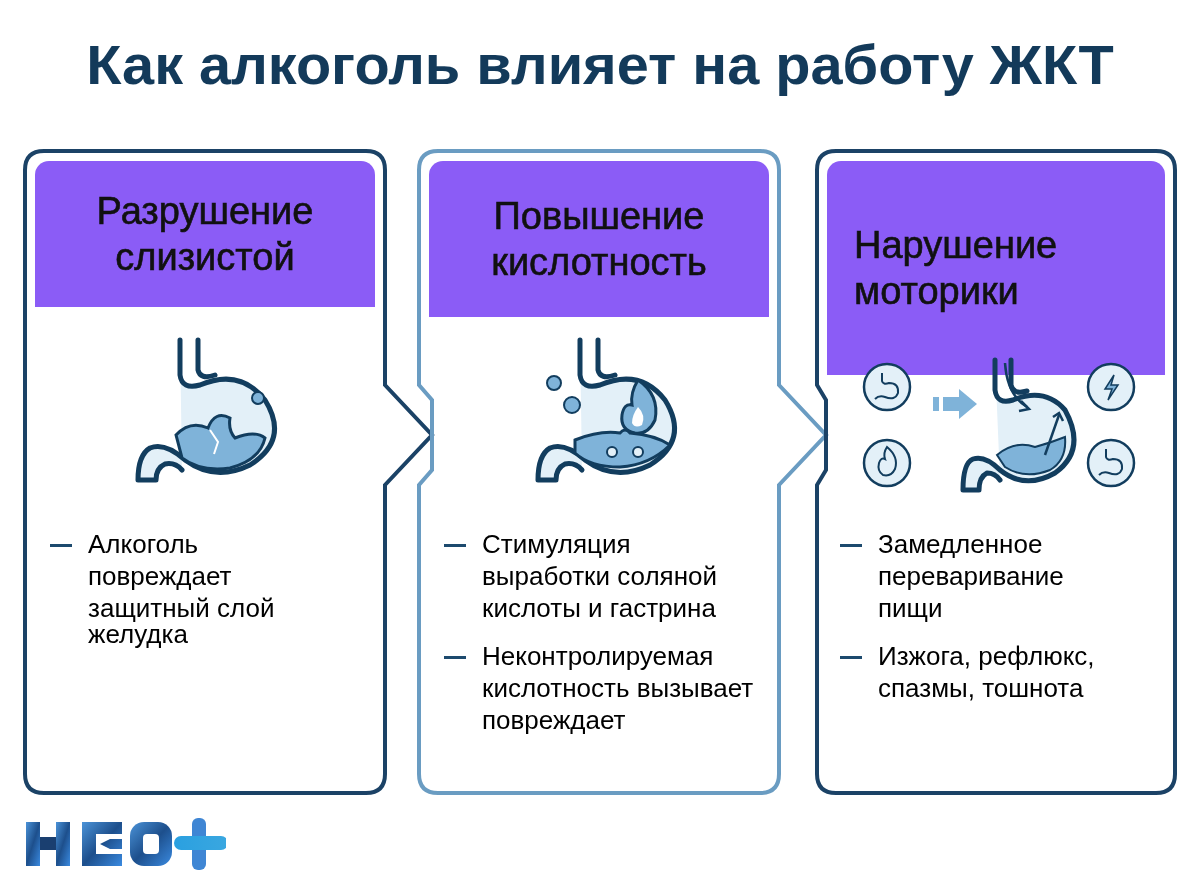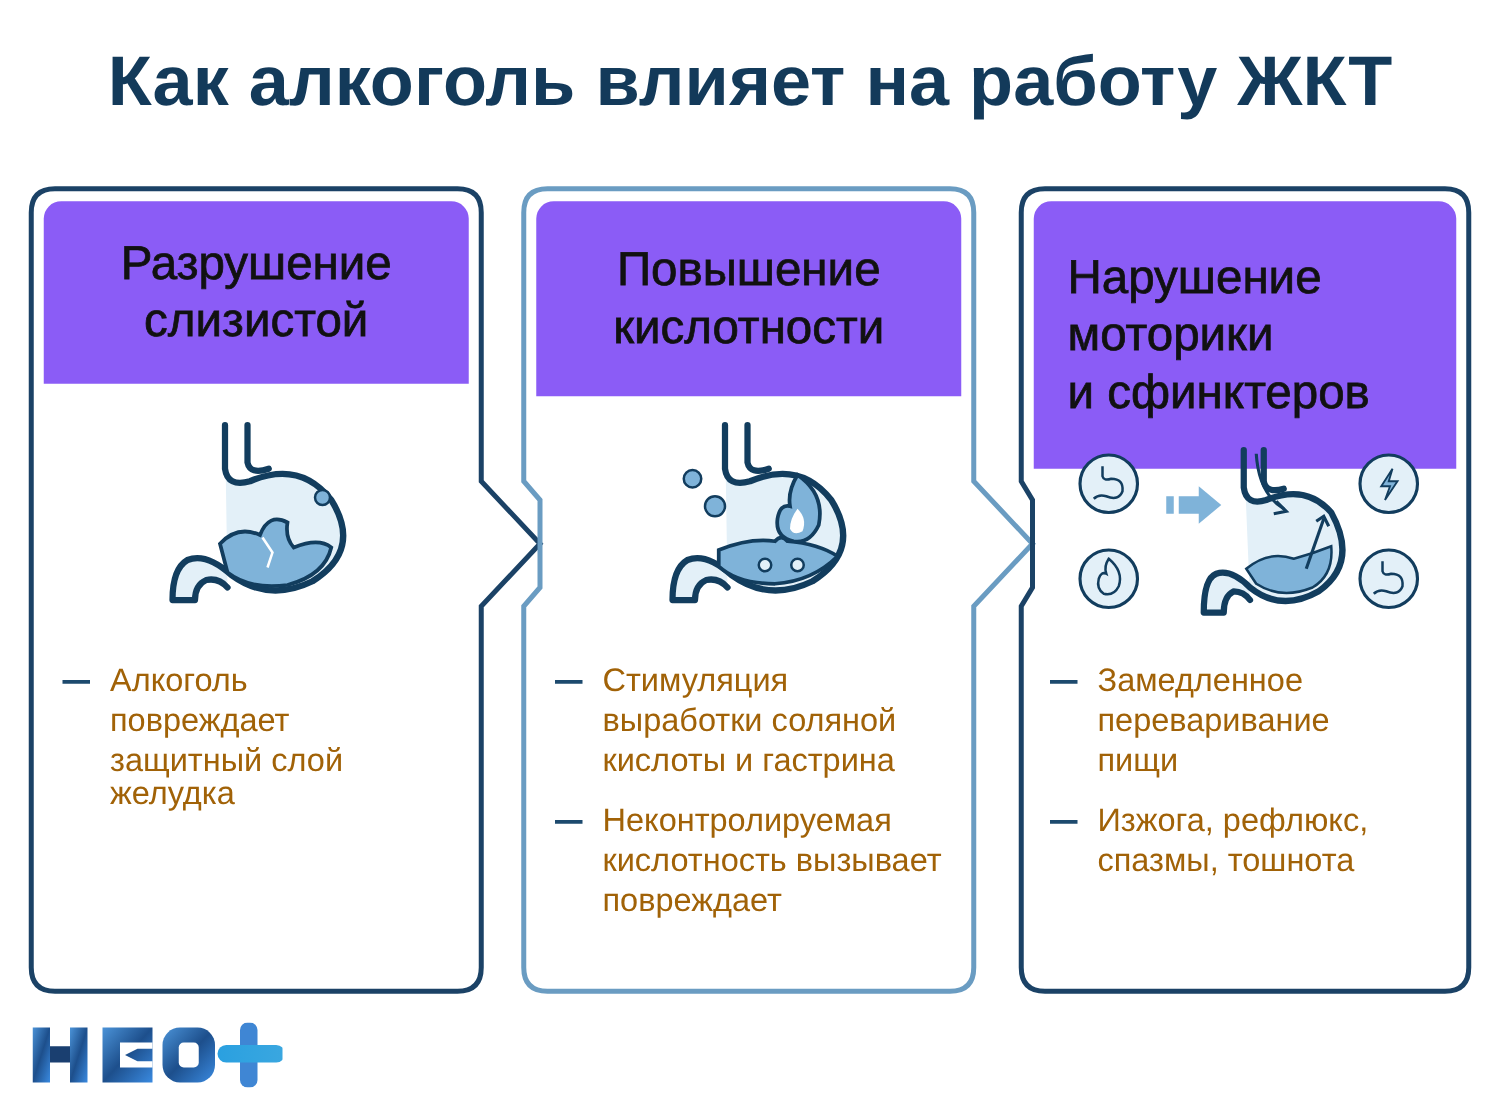--- a/index.html
+++ b/index.html
@@ -13,21 +13,21 @@
     .card-head {
       position: absolute; background: #8b5cf6; border-radius: 14px 14px 0 0;
       display: flex; align-items: center;
     }
     .card-head .h {
       font-family: "Liberation Sans", sans-serif; font-size: 38px; line-height: 46px;
       color: #111; font-weight: 500; -webkit-text-stroke: 0.6px #111;
     }
     .card-body {
       position: absolute; font-family: "Liberation Sans", sans-serif; font-size: 26px;
-      line-height: 32px; color: #a16207;
+      line-height: 32px; color: #000000;
     }
     .bullet { position: relative; padding-left: 40px; margin-bottom: 0; }
     .bullet .dash { position: absolute; left: 2px; top: 16px; width: 22px; height: 3px; background: #1d4a6e; }
     .icon-area { position: absolute; }
     .logo { position: absolute; left: 26px; top: 818px; }
   </style>
 </head>
 <body>
 
 <div class="title">Как алкоголь влияет на работу ЖКТ</div>
@@ -64,21 +64,21 @@
     <div>Алкоголь</div>
     <div>повреждает</div>
     <div>защитный слой</div>
     <div style="margin-top:-6px;">желудка</div>
   </div>
 </div>
 
 <div class="card-head" style="left:429px; top:161px; width:340px; height:156px; justify-content:center;">
   <div class="h" style="text-align:center;">
     <div>Повышение</div>
-    <div>кислотности</div>
+    <div>кислотность</div>
   </div>
 </div>
 
 <div class="icon-area" style="left:520px; top:335px;">
   <svg width="180" height="160" viewBox="0 0 180 160">
     <path d="M 60 5 L 60 40 Q 62 55 80 50 Q 120 33 145 65 Q 170 105 130 130 Q 95 147 65 125 Q 45 107 30 113 Q 18 120 18 145 L 36 145 Q 36 133 45 129 Q 55 127 62 135" fill="#e3f0f8" stroke="#123d5e" stroke-width="5" stroke-linejoin="round" stroke-linecap="round"></path>
     <path d="M 78 5 L 78 35 Q 80 45 95 40" fill="none" stroke="#123d5e" stroke-width="5" stroke-linecap="round"></path>
     <path d="M 55 105 Q 80 95 100 98 Q 105 92 110 98 Q 135 100 150 110 Q 130 130 100 132 Q 70 132 55 118 Z" fill="#7fb3d9" stroke="#123d5e" stroke-width="3"></path>
     <circle cx="92" cy="117" r="5" fill="#e3f0f8" stroke="#123d5e" stroke-width="2"></circle>
     <circle cx="118" cy="117" r="5" fill="#e3f0f8" stroke="#123d5e" stroke-width="2"></circle>
@@ -101,21 +101,20 @@
     <div>Неконтролируемая</div>
     <div>кислотность вызывает</div>
     <div>повреждает</div>
   </div>
 </div>
 
 <div class="card-head" style="left:827px; top:161px; width:338px; height:214px; justify-content:flex-start;">
   <div class="h" style="text-align:left; padding-left:27px;">
     <div>Нарушение</div>
     <div>моторики</div>
-    <div>и сфинктеров</div>
   </div>
 </div>
 
 <div class="icon-area" style="left:855px; top:355px;">
   <svg width="290" height="140" viewBox="0 0 290 140">
 
     <g>
       <circle cx="32" cy="32" r="23" fill="#e3f0f8" stroke="#123d5e" stroke-width="2.5"></circle>
       <path d="M 27 18 L 27 26 Q 28 30 34 28 Q 44 28 43 38 Q 40 46 30 42 Q 24 40 20 44" fill="none" stroke="#123d5e" stroke-width="2"></path>
     </g>

